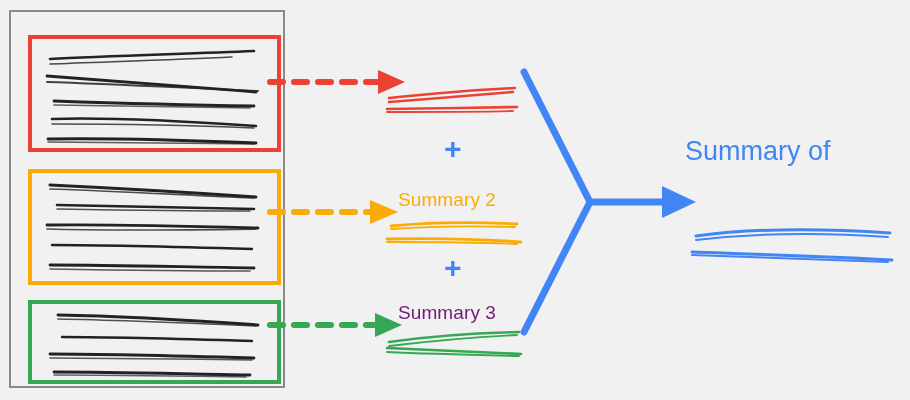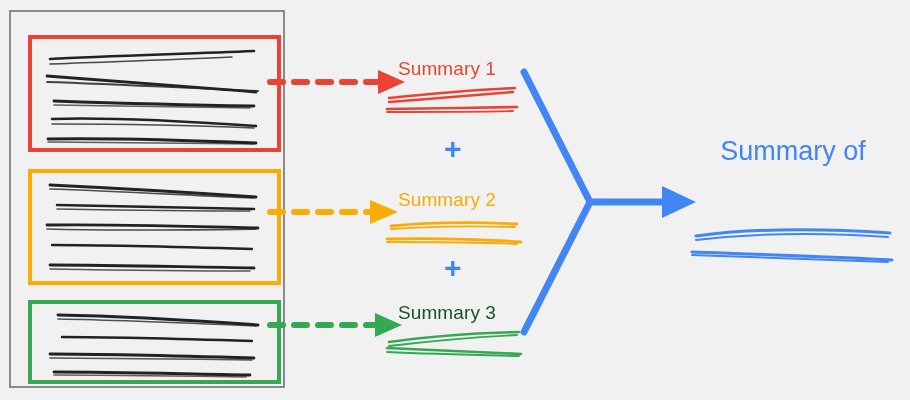--- a/index.html
+++ b/index.html
@@ -32,21 +32,21 @@
 
   
   .summary-label{
     font-size:19px;
     font-weight:400;
     white-space:nowrap;
     letter-spacing:0.1px;
   }
   #label-sum1{left:398px;top:58px;color:#EA4335;}
   #label-sum2{left:398px;top:189px;color:#FBAB06;}
-  #label-sum3{left:398px;top:302px;color:#14532d;}
+  #label-sum3{left:398px;top:302px;color:#701a75;}
 
   .squiggle-block{}
   #squig1{left:383px;top:86px;}
   #squig2{left:385px;top:218px;}
   #squig3{left:383px;top:330px;}
 
   
   .plus-sign{
     color:#4285F4;
     font-size:30px;
@@ -56,21 +56,21 @@
   #plus-1{left:444px;top:134px;}
   #plus-2{left:444px;top:253px;}
 
   
   #merge-svg{left:500px;top:50px;width:200px;height:310px;}
   #dash-svg{left:265px;top:60px;width:145px;height:290px;}
 
   
   #final-title{
     left:685px;top:136px;width:216px;
-    text-align:center;
+    text-align:left;
     color:#4285F4;
     font-size:27px;
     line-height:1.18;
     font-weight:400;
   }
   #final-squig{left:688px;top:222px;}
 </style>
 </head>
 <body>
 
@@ -137,21 +137,20 @@
       <line x1="5" y1="152" x2="110" y2="152" stroke="#FBAB06" stroke-width="6" stroke-dasharray="13,11" stroke-linecap="round"></line>
       <polygon points="105,140 133,152 105,164" fill="#FBAB06"></polygon>
     </g>
 
     <g>
       <line x1="5" y1="265" x2="115" y2="265" stroke="#34A853" stroke-width="6" stroke-dasharray="13,11" stroke-linecap="round"></line>
       <polygon points="110,253 137,265 110,277" fill="#34A853"></polygon>
     </g>
   </svg>
 
-  <div class="abs summary-label" id="label-sum1">Summary 1</div>
   <svg class="abs squiggle-block" id="squig1" width="140" height="28" viewBox="0 0 140 28">
     <g stroke="#EA4335" fill="none" stroke-width="2.6" stroke-linecap="round">
       <path d="M6,12 C45,8 90,4 132,2"></path>
       <path d="M6,16 C48,13 92,9 130,6"></path>
       <path d="M4,23 C45,22 92,22 134,21"></path>
       <path d="M4,26 C45,26 92,26 130,25" stroke-width="1.8"></path>
     </g>
   </svg>
 
   <div class="abs plus-sign" id="plus-1">+</div>

